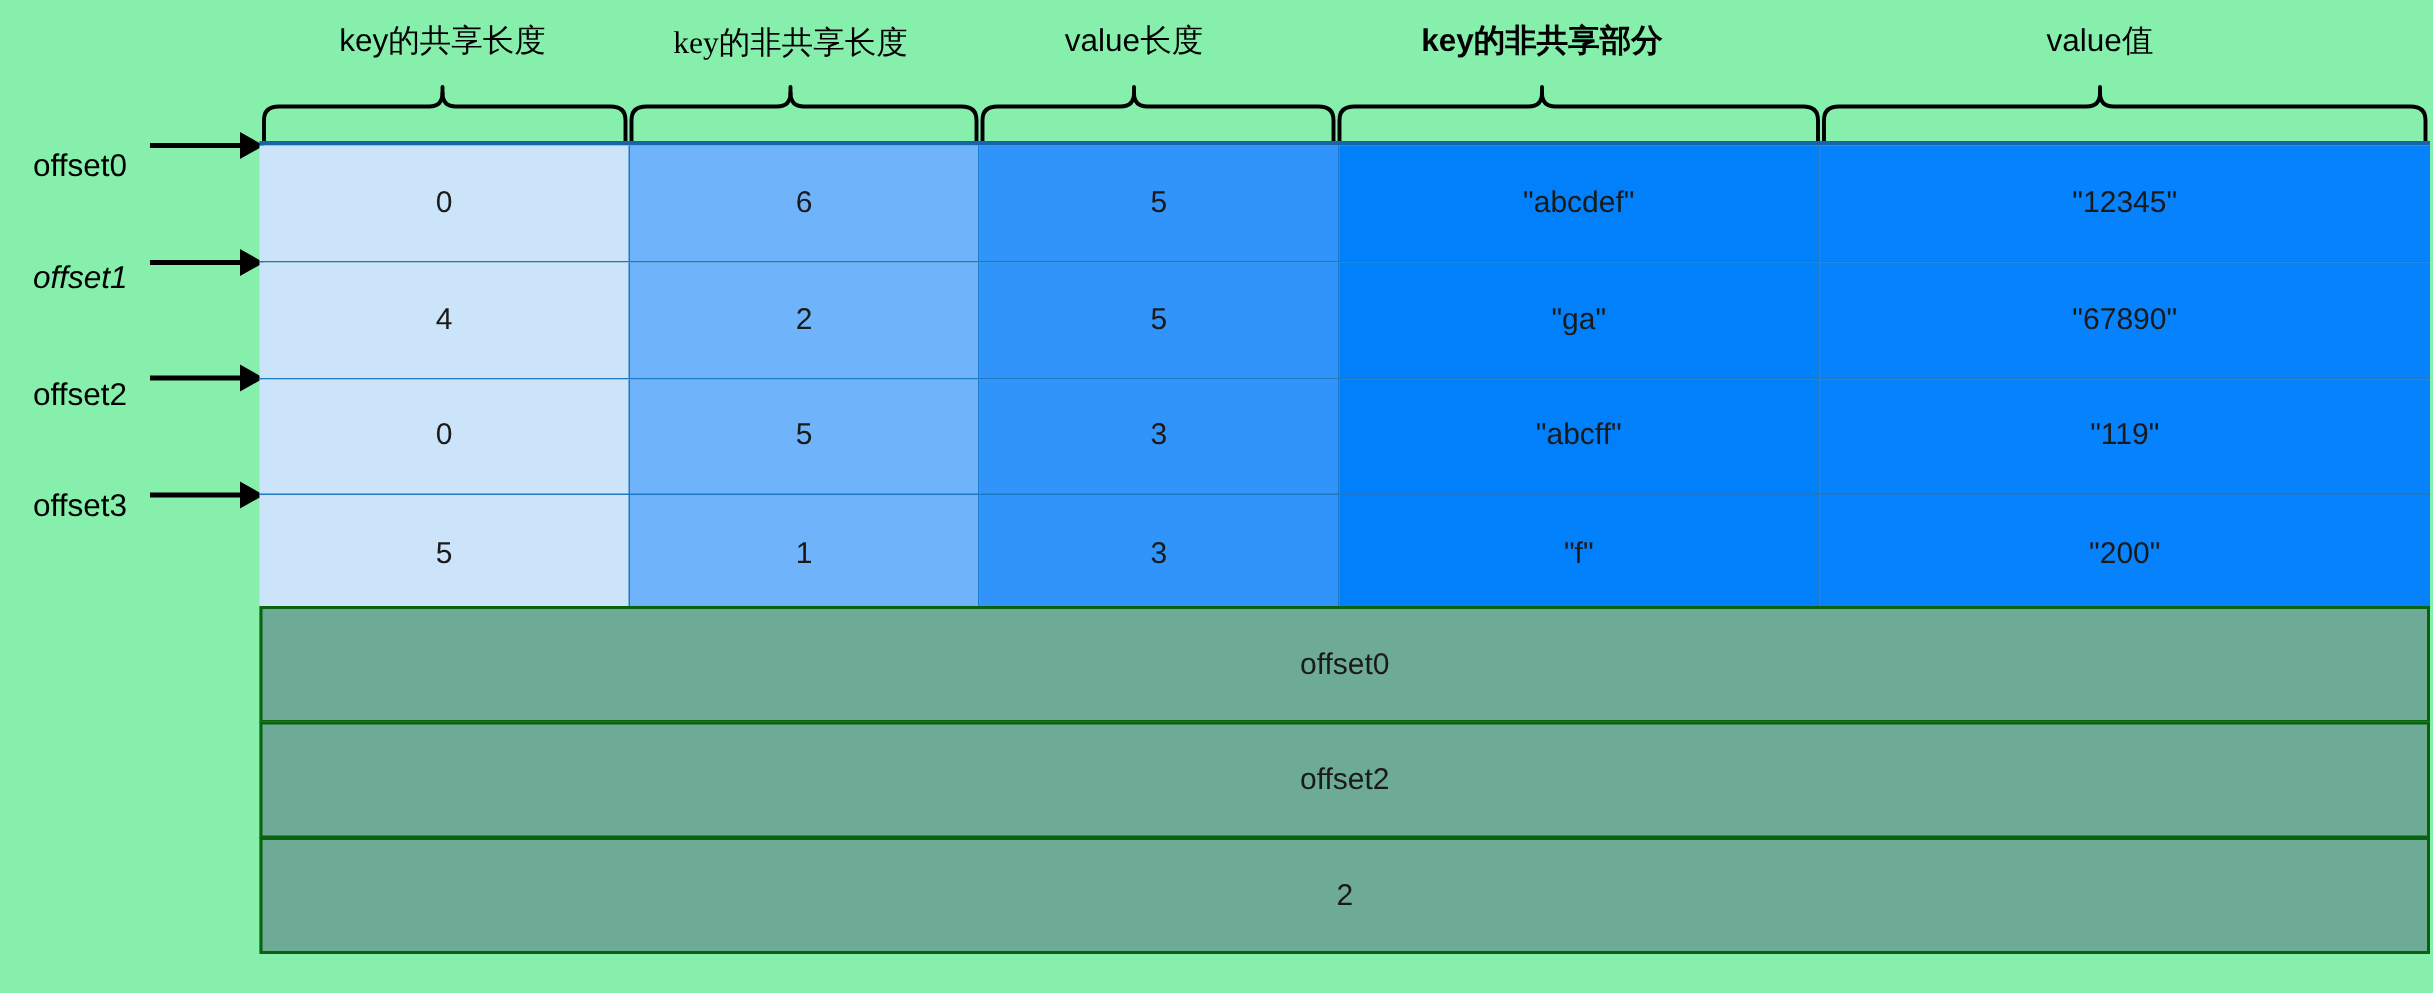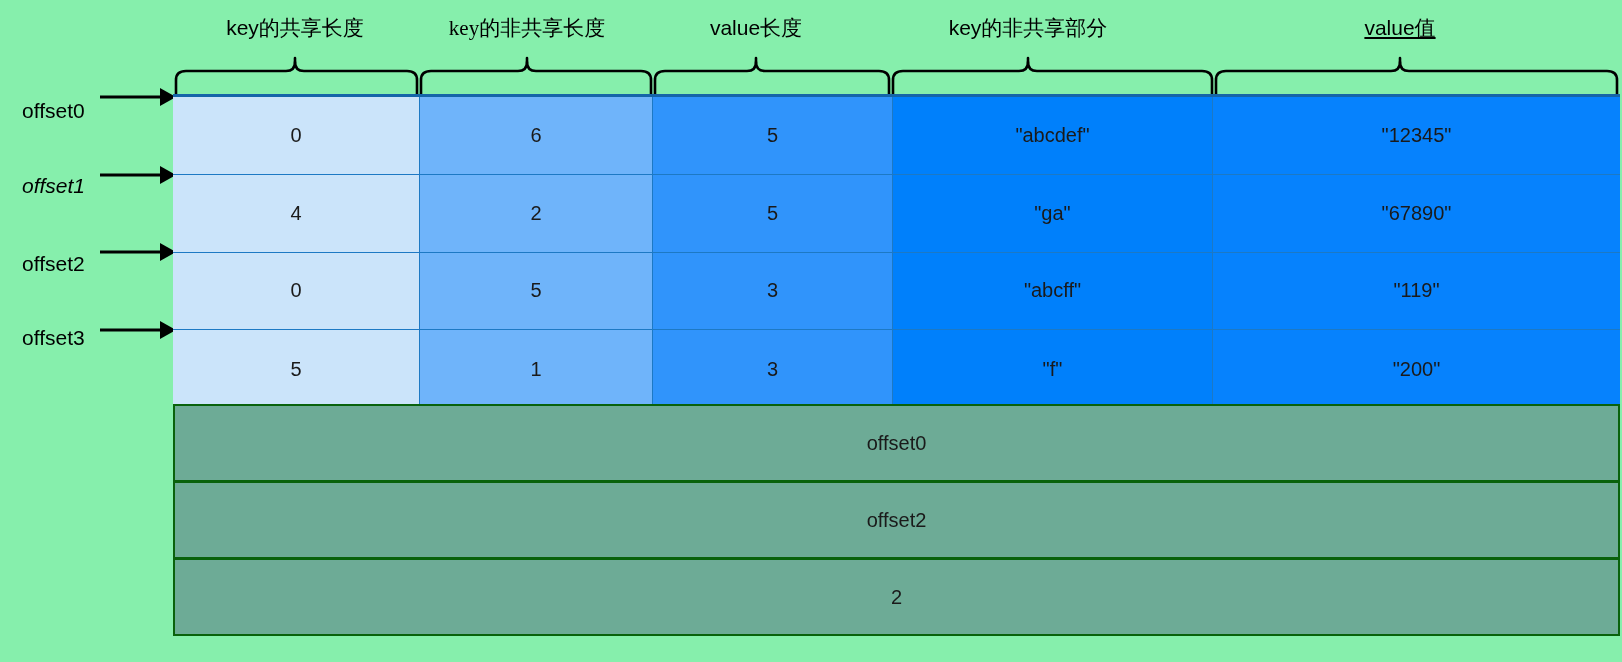--- a/index.html
+++ b/index.html
@@ -112,22 +112,22 @@
   }
 </style>
 </head>
 <body>
 
 <div id="canvas">
 
   <div class="col-label" style="left:175px; width:240px;">key的共享长度</div>
   <div class="col-label" style="left:407px; width:240px;font-family:Liberation Serif, serif;">key的非共享长度</div>
   <div class="col-label" style="left:636px; width:240px;">value长度</div>
-  <div class="col-label" style="left:888px; width:280px;">key的非共享部分</div>
-  <div class="col-label" style="left:1260px; width:280px;text-decoration:underline;">value值</div>
+  <div class="col-label" style="left:888px; width:280px;font-weight:bold;">key的非共享部分</div>
+  <div class="col-label" style="left:1260px; width:280px;">value值</div>
 
   <svg class="brace-layer" viewBox="0 0 1622 662" width="1622" height="662">
 
     <g fill="none" stroke="#000000" stroke-width="2.6" stroke-linecap="round">
       <path d="M176,94 L176,80 Q176,71 186,71 L286,71 Q295,71 295,62 L295,58"></path>
       <path d="M417,94 L417,80 Q417,71 407,71 L304,71 Q295,71 295,62"></path>
     </g>
 
     <g fill="none" stroke="#000000" stroke-width="2.6" stroke-linecap="round">
       <path d="M421,94 L421,80 Q421,71 431,71 L518,71 Q527,71 527,62 L527,58"></path>

